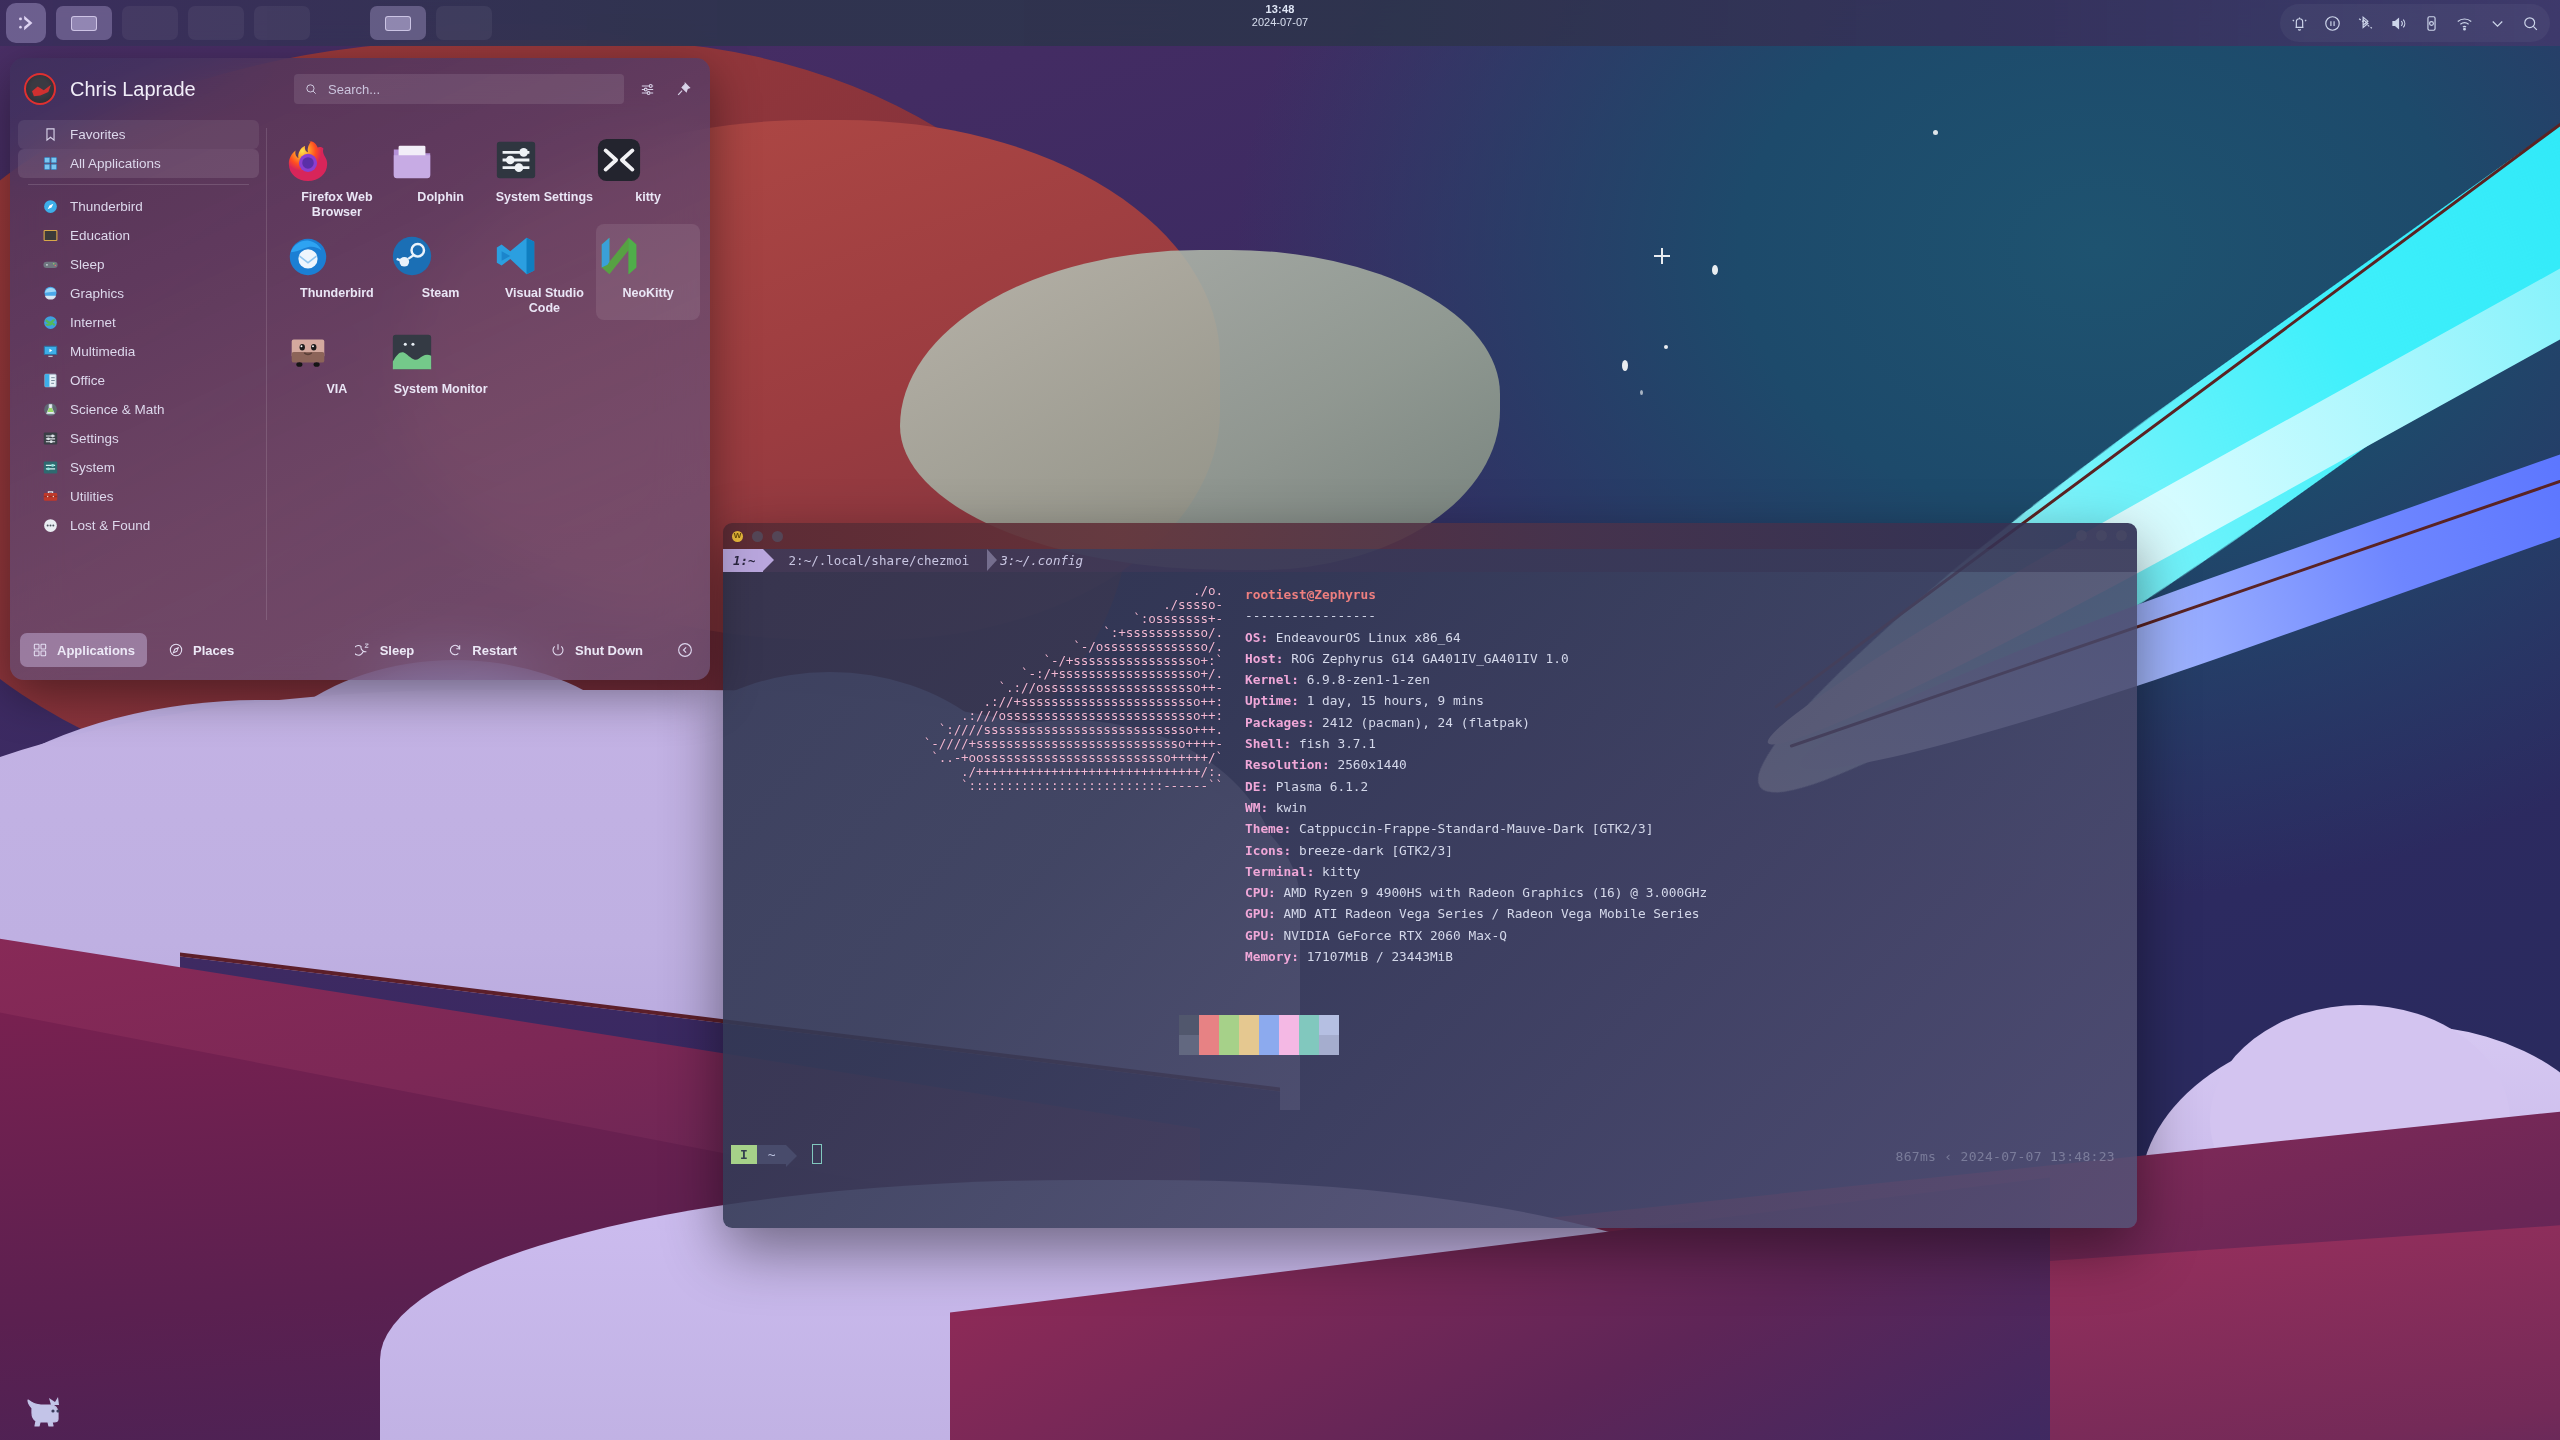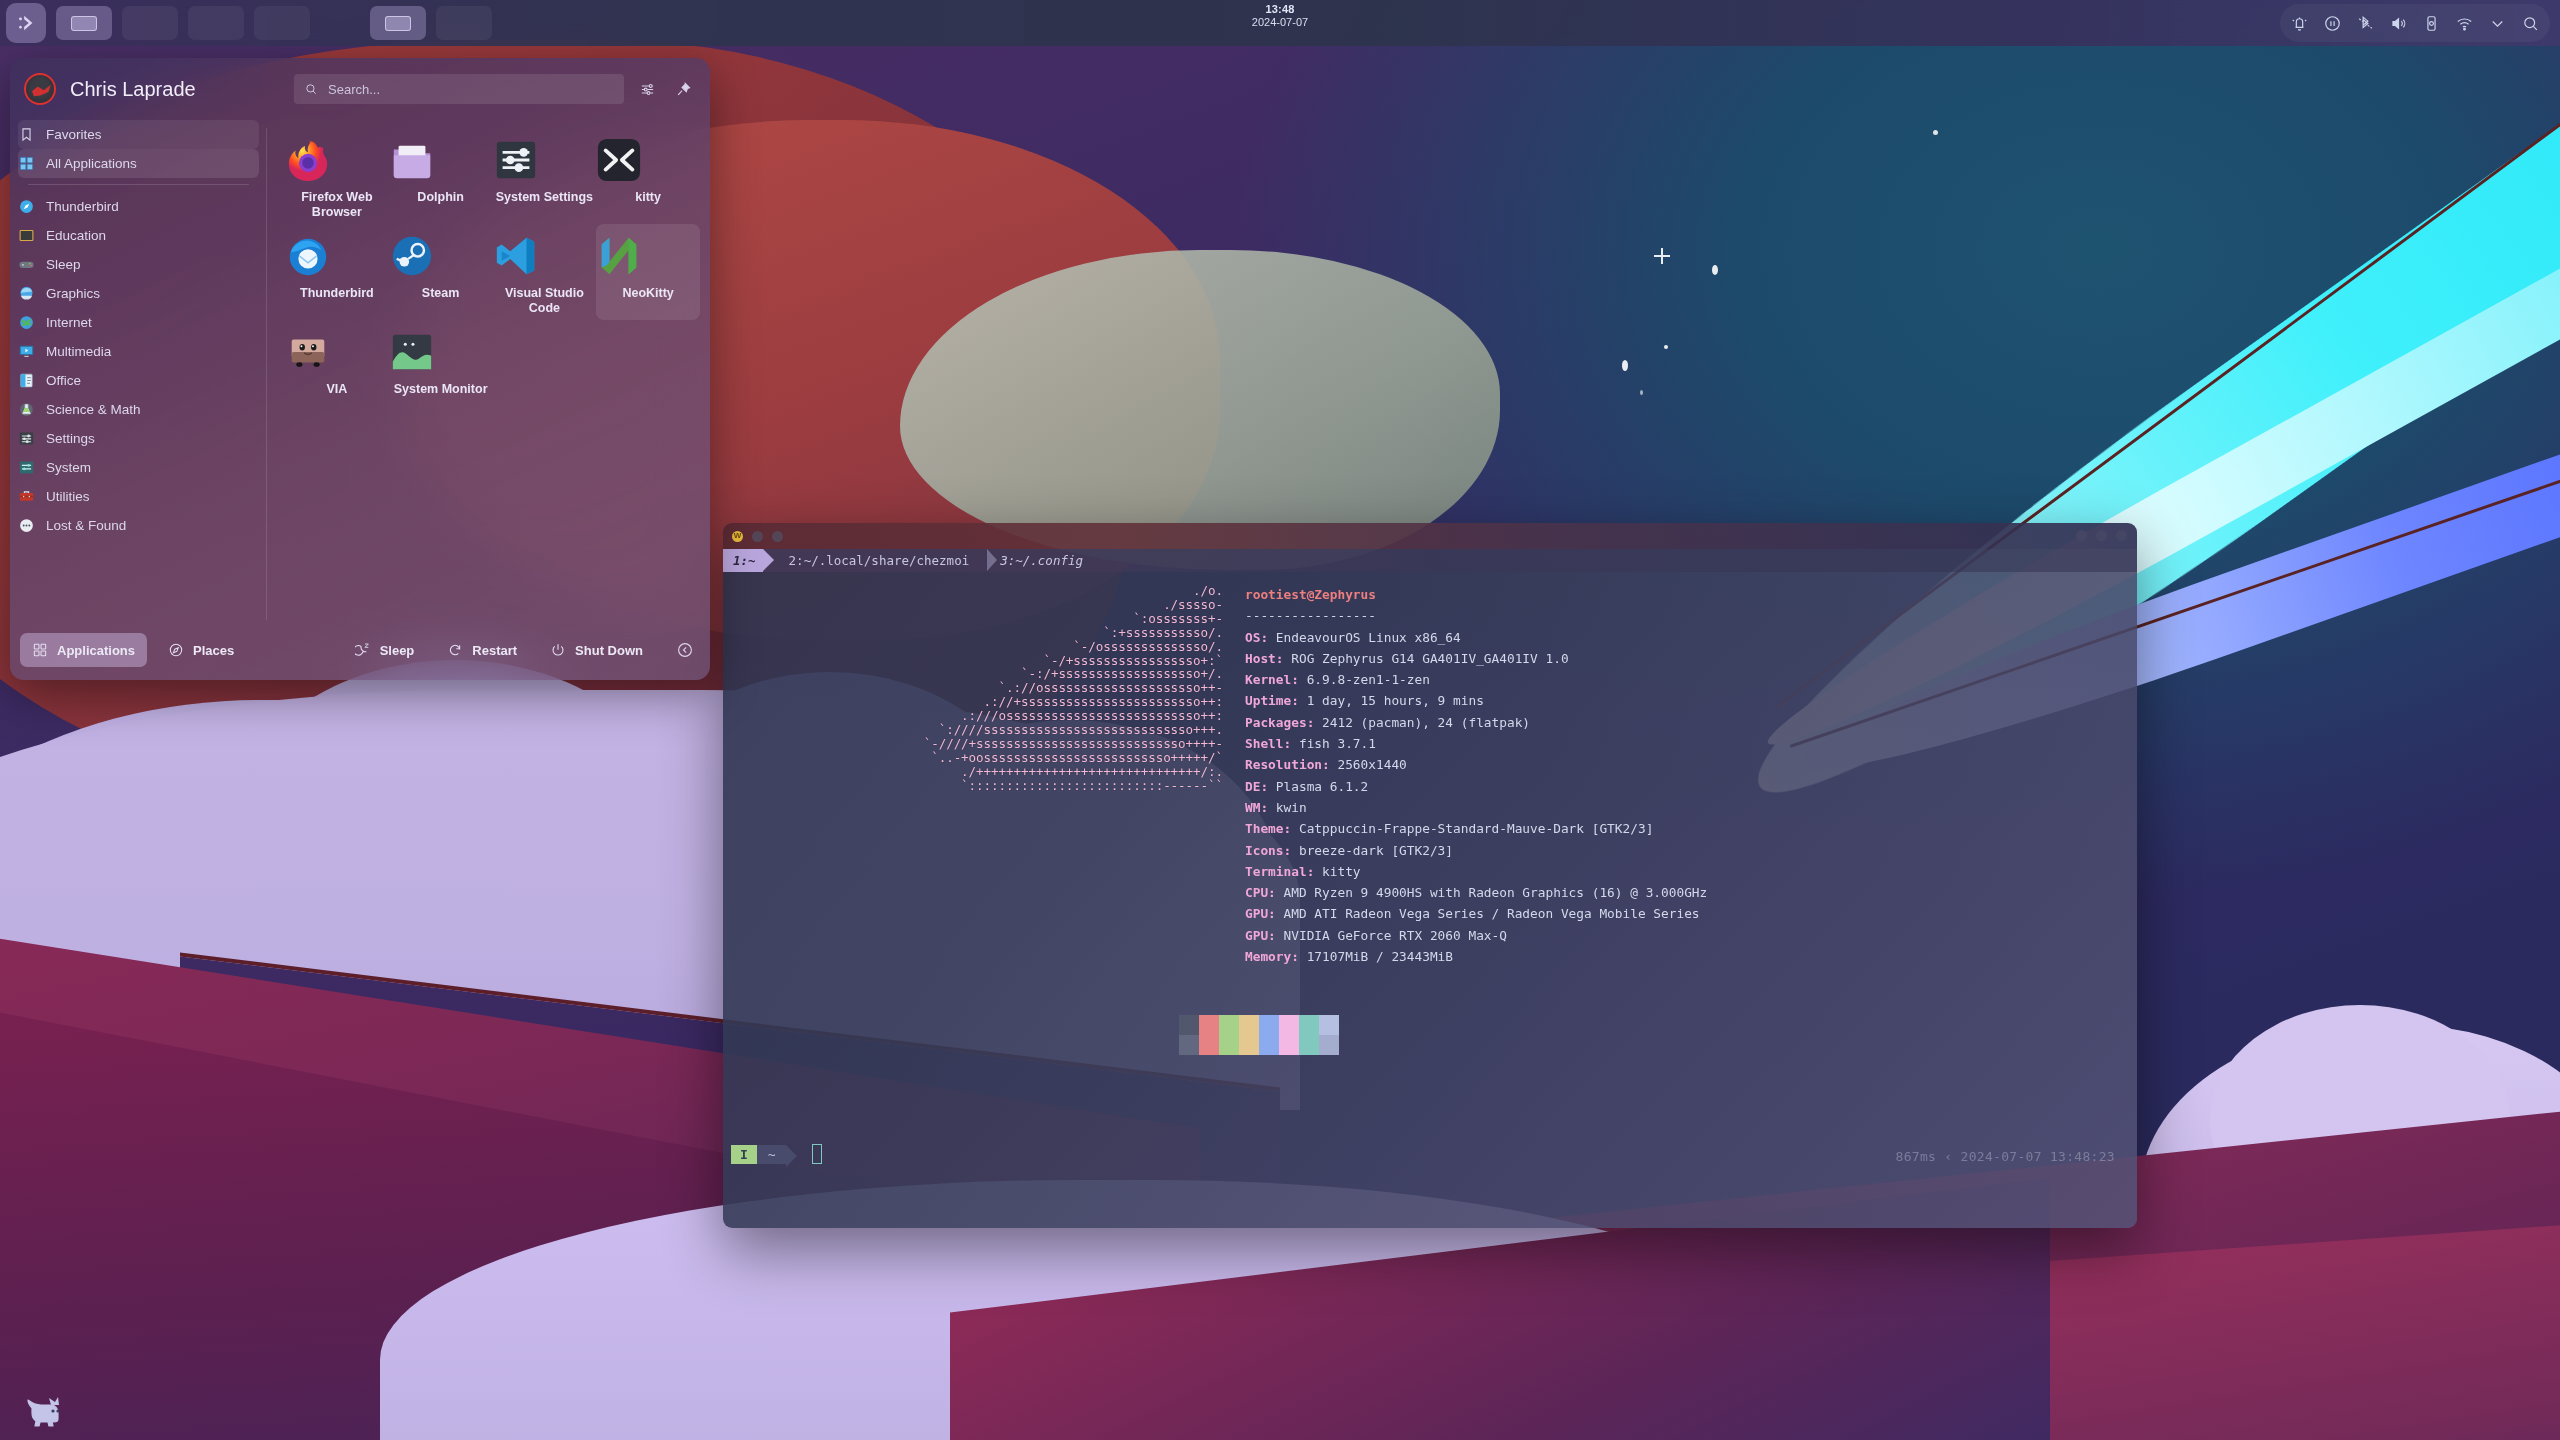--- a/index.html
+++ b/index.html
@@ -287,21 +287,21 @@
   .hdr-btn svg { width: 17px; height: 17px; stroke: #d8d2e8; fill: none; stroke-width: 1.6; }
 
   .menu-body { display: flex; height: 500px; }
   .menu-sidebar { width: 257px; padding: 0 8px; position: relative; }
   .menu-sidebar::after {
     content: ""; position: absolute; right: 0; top: 8px; bottom: 0;
     width: 1px; background: rgba(255,255,255,.13);
   }
   .side-item {
     display: flex; align-items: center; height: 29px;
-    padding: 0 0; border-radius: 6px; cursor: pointer;
+    padding: 0 24px; border-radius: 6px; cursor: pointer;
     font-size: 13.5px; color: #ddd8ec;
   }
   .side-item.selected { background: rgba(255,255,255,.10); }
   .side-item.hover { background: rgba(255,255,255,.07); }
   .side-ico { width: 17px; height: 17px; flex: none; margin-right: 11px; display:flex; align-items:center; justify-content:center; }
   .side-ico svg { width: 17px; height: 17px; }
   .side-sep { height: 1px; background: rgba(255,255,255,.14); margin: 6px 10px 7px; }
 
   .menu-grid {
     flex: 1; padding: 8px 10px 0 18px;

